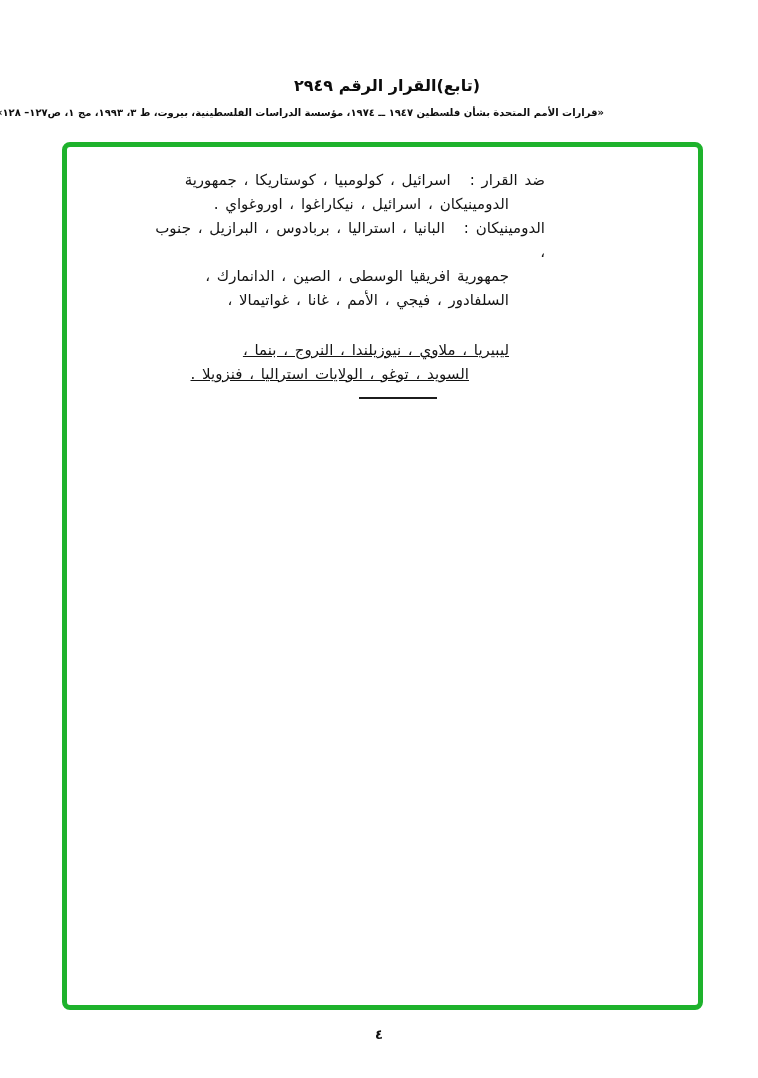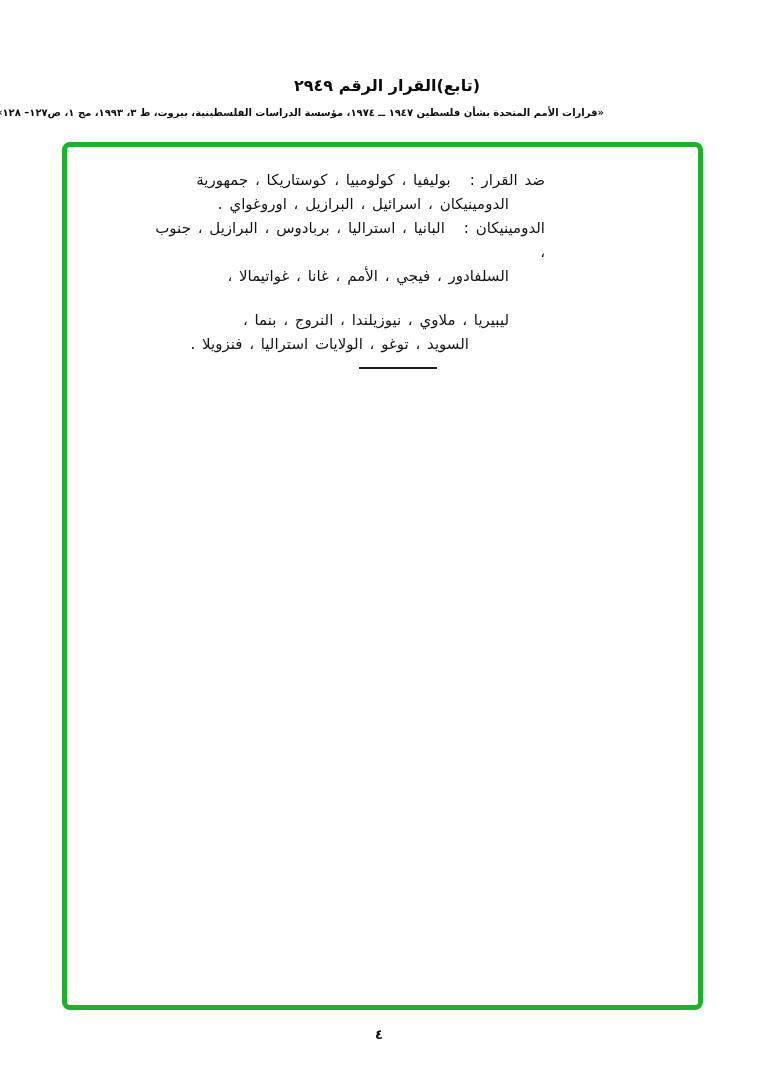--- a/index.html
+++ b/index.html
@@ -56,21 +56,21 @@
     right: 213px;
     width: 400px;
     direction: rtl;
     text-align: right;
     font-size: 15px;
     line-height: 24px;
     word-spacing: 2px;
     color: #141414;
   }
   .para { margin: 0; padding: 0; }
-  .para-last { margin-top: 20px; }
+  .para-last { margin-top: 26px; text-decoration: underline; }
   .line { display: block; }
   .line.cont { padding-right: 36px; }
   .line.cont2 { padding-right: 76px; }
   .vote-label {
     display: inline;
     margin-left: 19px;
   }
   .divider-rule {
     width: 78px;
     height: 2px;
@@ -96,26 +96,27 @@
 
   <div class="doc-title">(تابع)القرار الرقم  ٢٩٤٩</div>
 
   <div class="doc-source">«قرارات الأمم المتحدة بشأن فلسطين ١٩٤٧ ــ ١٩٧٤، مؤسسة الدراسات الفلسطينية، بيروت، ط ٣، ١٩٩٣، مج ١، ص١٢٧– ١٢٨»</div>
 
   <div class="green-box"></div>
 
   <div class="text-block">
 
     <div class="para">
-      <span class="line first"><span class="vote-label">ضد القرار :</span><span>بوليفيا ، كولومبيا ، كوستاريكا ، جمهورية</span></span>
-      <span class="line cont">الدومينيكان ، اسرائيل ، البرازيل ، اوروغواي .</span>
+      <span class="line first"><span class="vote-label">ضد القرار :</span><span>اسرائيل ، كولومبيا ، كوستاريكا ، جمهورية</span></span>
+      <span class="line cont">الدومينيكان ، اسرائيل ، نيكاراغوا ، اوروغواي .</span>
     </div>
 
     <div class="para">
       <span class="line first"><span class="vote-label">الدومينيكان :</span><span>البانيا ، استراليا ، بربادوس ، البرازيل ، جنوب ،</span></span>
+      <span class="line cont">جمهورية افريقيا الوسطى ، الصين ، الدانمارك ،</span>
       <span class="line cont">السلفادور ، فيجي ، الأمم ، غانا ، غواتيمالا ،</span>
     </div>
 
     <div class="para para-last">
       <span class="line cont">ليبيريا ، ملاوي ، نيوزيلندا ، النروج ، بنما ،</span>
       <span class="line cont2">السويد ، توغو ، الولايات استراليا ، فنزويلا .</span>
     </div>
 
     <div class="divider-rule"></div>
 

